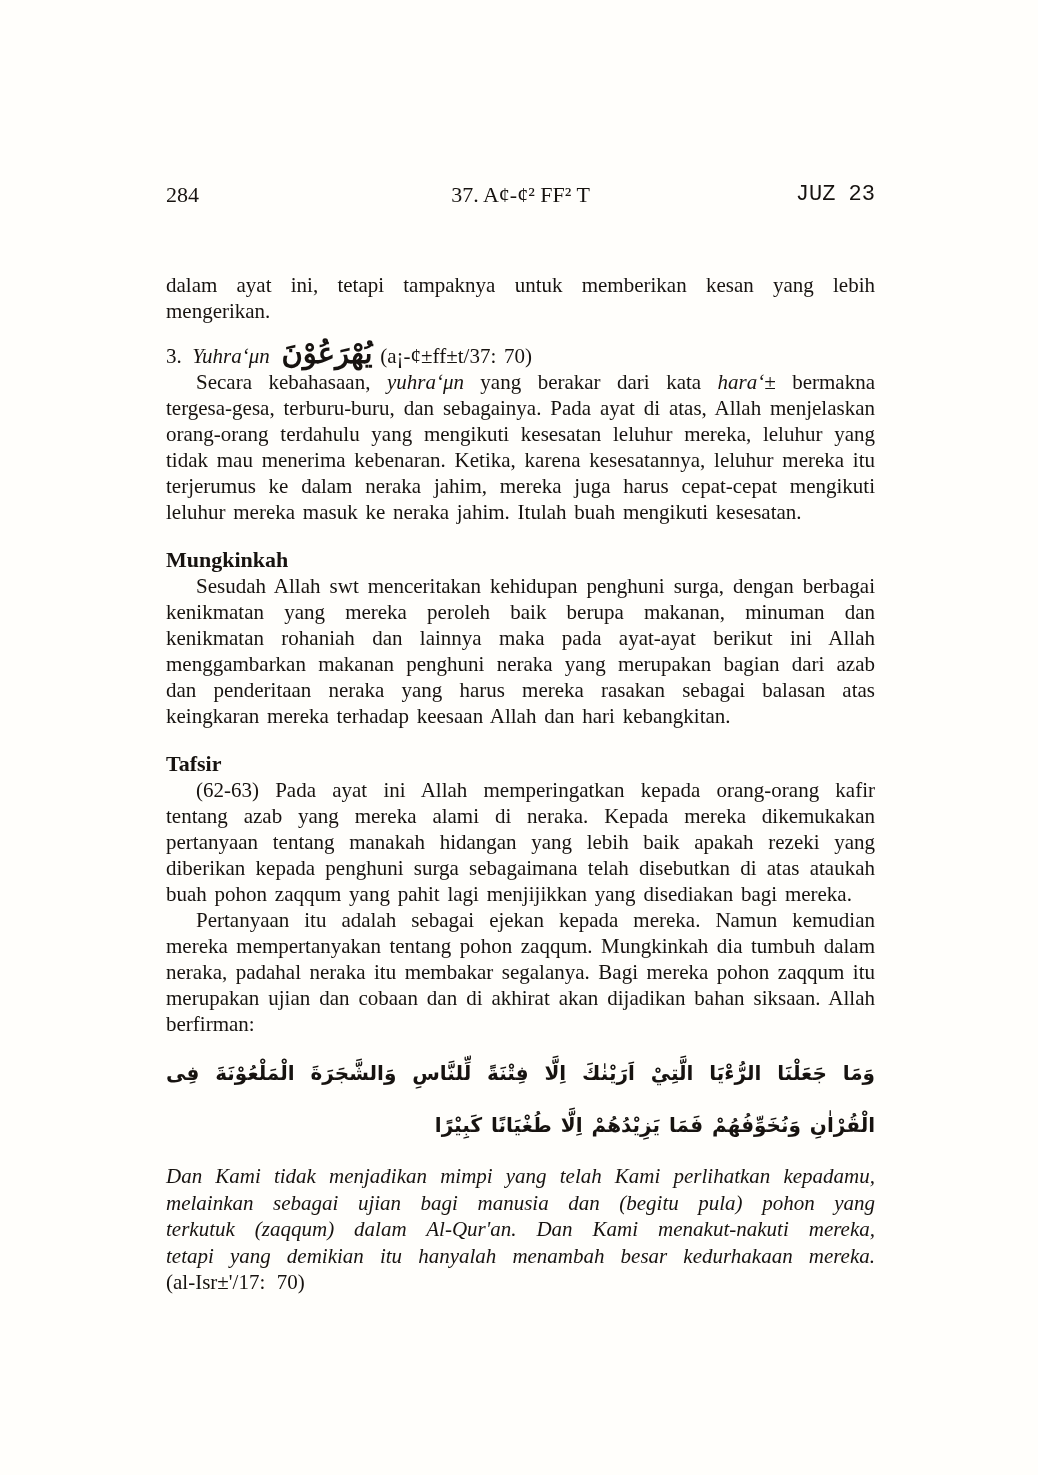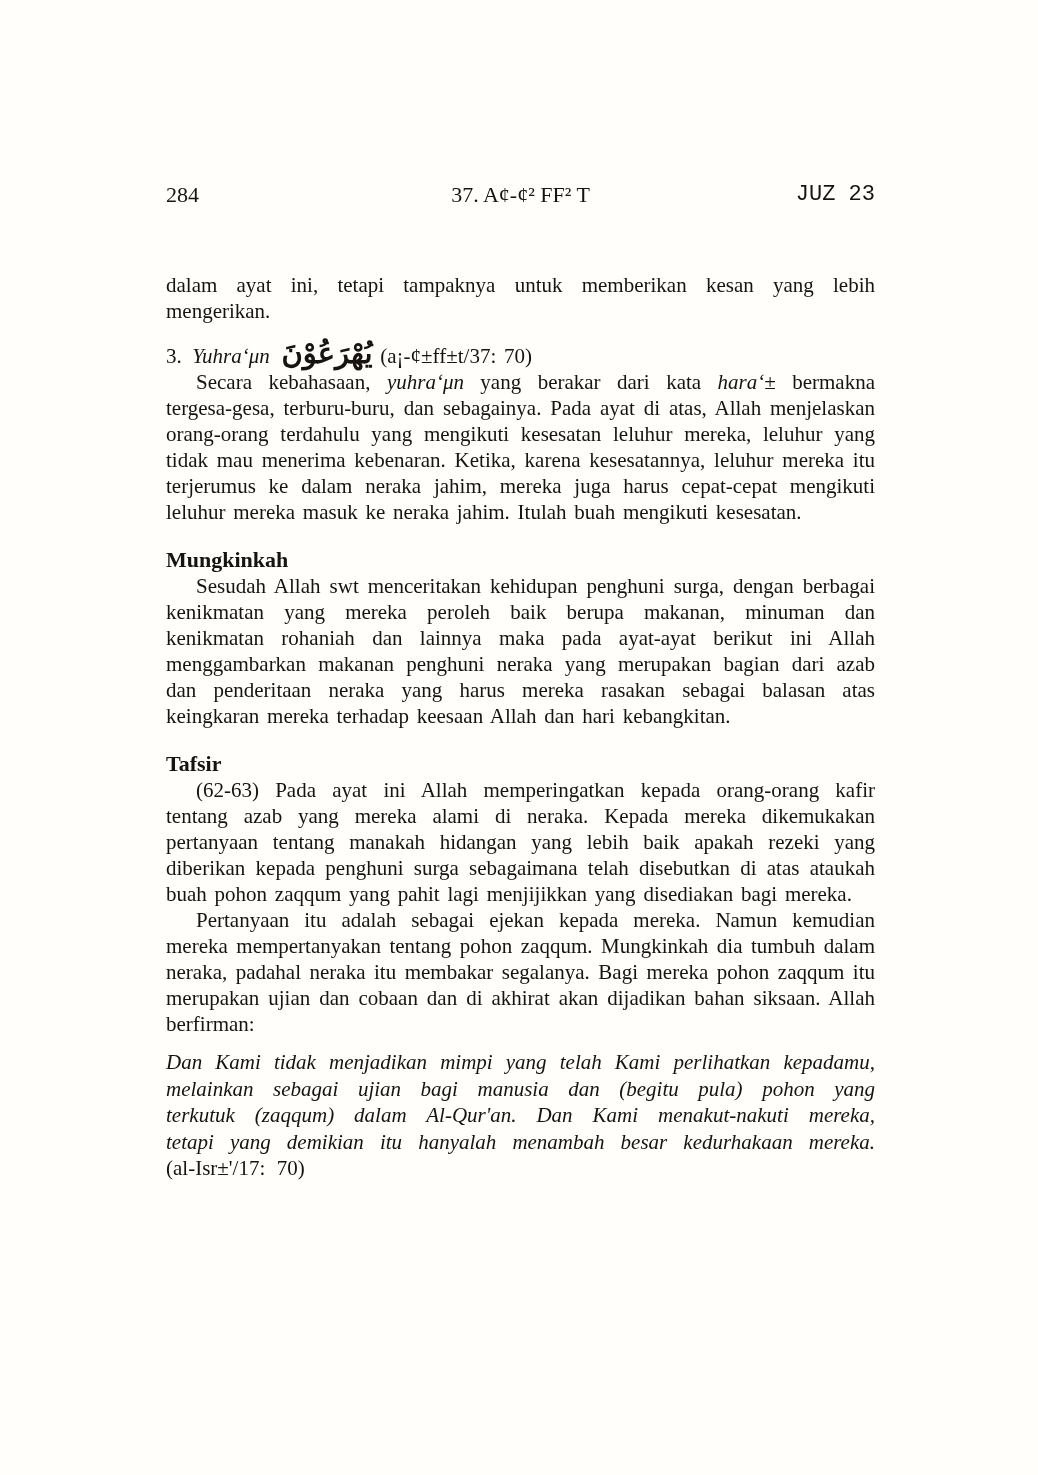--- a/index.html
+++ b/index.html
@@ -90,17 +90,18 @@
 
     <p class="body ind"><span class="rm">Secara kebahasaan, </span><span class="it">yuhra‘μn</span><span class="rm"> yang berakar dari kata </span><span class="it">hara‘±</span><span class="rm"> bermakna tergesa-gesa, terburu-buru, dan sebagainya. Pada ayat di atas, Allah menjelaskan orang-orang terdahulu yang mengikuti kesesatan leluhur mereka, leluhur yang tidak mau menerima kebenaran. Ketika, karena kesesatannya, leluhur mereka itu terjerumus ke dalam neraka jahim, mereka juga harus cepat-cepat mengikuti leluhur mereka masuk ke neraka jahim. Itulah buah mengikuti kesesatan.</span></p>
 
     <h3 class="h-bold">Mungkinkah</h3>
     <p class="body ind">Sesudah Allah swt menceritakan kehidupan penghuni surga, dengan berbagai kenikmatan yang mereka peroleh baik berupa makanan, minuman dan kenikmatan rohaniah dan lainnya maka pada ayat-ayat berikut ini Allah menggambarkan makanan penghuni neraka yang merupakan bagian dari azab dan penderitaan neraka yang harus mereka rasakan sebagai balasan atas keingkaran mereka terhadap keesaan Allah dan hari kebangkitan.</p>
 
     <h3 class="h-bold">Tafsir</h3>
     <p class="body ind">(62-63) Pada ayat ini Allah memperingatkan kepada orang-orang kafir tentang azab yang mereka alami di neraka. Kepada mereka dikemukakan pertanyaan tentang manakah hidangan yang lebih baik apakah rezeki yang diberikan kepada penghuni surga sebagaimana telah disebutkan di atas ataukah buah pohon zaqqum yang pahit lagi menjijikkan yang disediakan bagi mereka.</p>
     <p class="body ind">Pertanyaan itu adalah sebagai ejekan kepada mereka. Namun kemudian mereka mempertanyakan tentang pohon zaqqum. Mungkinkah dia tumbuh dalam neraka, padahal neraka itu membakar segalanya. Bagi mereka pohon zaqqum itu merupakan ujian dan cobaan dan di akhirat akan dijadikan bahan siksaan. Allah berfirman:</p>
 
+    <p class="arabic"><span>وَمَا جَعَلْنَا الرُّءْيَا الَّتِيْ اَرَيْنٰكَ اِلَّا فِتْنَةً لِّلنَّاسِ وَالشَّجَرَةَ الْمَلْعُوْنَةَ فِى الْقُرْاٰنِ وَنُخَوِّفُهُمْ فَمَا</span> <span>يَزِيْدُهُمْ اِلَّا طُغْيَانًا كَبِيْرًا</span></p>
 
     <p class="body translation"><span class="it">Dan Kami tidak menjadikan mimpi yang telah Kami perlihatkan kepadamu, melainkan sebagai ujian bagi manusia dan (begitu pula) pohon yang terkutuk (zaqqum) dalam Al-Qur'an. Dan Kami menakut-nakuti mereka, tetapi yang demikian itu hanyalah menambah besar kedurhakaan mereka.</span><span class="rm"> (al-Isr±'/17: 70)</span></p>
 
   </div>
 </div>
 
 </body></html>

